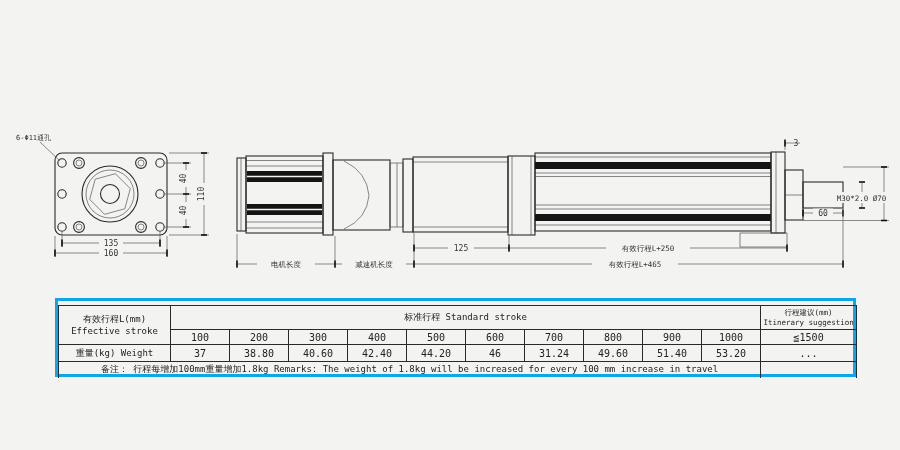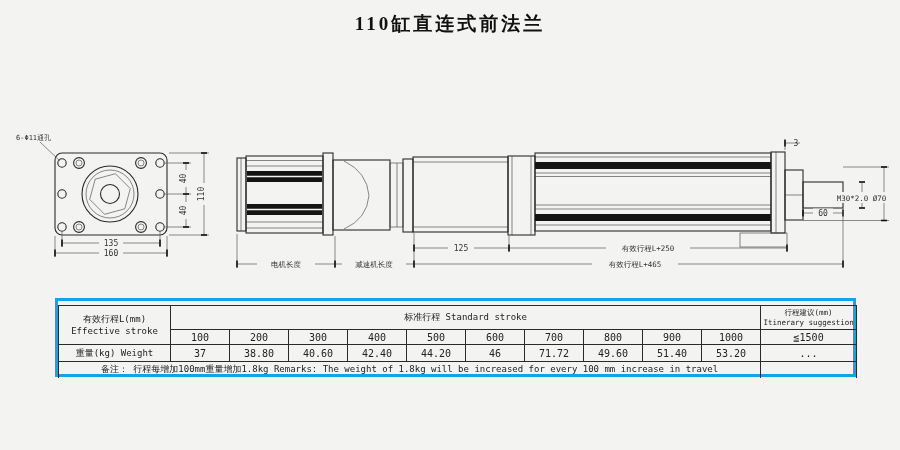--- a/index.html
+++ b/index.html
@@ -33,21 +33,20 @@
   tr.r1{height:24px;} tr.r2{height:15px;} tr.r3{height:17px;} tr.r4{height:16px;padding-left:48px;}
   tr.r4 td{border-bottom:none;}
   td.noside{border-left:none;border-right:none;font-size:9px;}
   td.sug-empty{border-right:none;}
 </style>
 </head>
 <body>
 
 <div class="page">
 
-  <div class="title-cn">110缸直连式前法兰</div>
 
   <svg class="drawing" width="900" height="450" viewBox="0 0 900 450">
 
     <g>
       <rect x="55" y="153" width="112" height="82" rx="7" class="ol"></rect>
       <circle cx="110" cy="194" r="28" class="ol"></circle>
       <circle cx="110" cy="194" r="24" class="tl"></circle>
       <polygon points="130.3,188.6 115.4,173.7 95.2,179.2 89.7,199.4 104.6,214.3 124.8,208.8" class="tl"></polygon>
       <circle cx="110" cy="194" r="9.5" class="ol"></circle>
 
@@ -263,21 +262,21 @@
         <td class="num">≦1500</td>
       </tr>
       <tr class="r3">
         <td class="hdr-cn">重量(kg) Weight</td>
         <td class="num">37</td>
         <td class="num">38.80</td>
         <td class="num">40.60</td>
         <td class="num">42.40</td>
         <td class="num">44.20</td>
         <td class="num">46</td>
-        <td class="num">71.72</td>
+        <td class="num">31.24</td>
         <td class="num">49.60</td>
         <td class="num">51.40</td>
         <td class="num">53.20</td>
         <td class="num">...</td>
       </tr>
       <tr class="r4">
         <td colspan="11" class="noside">备注： 行程每增加100mm重量增加1.8kg   Remarks: The weight of 1.8kg will be increased for every 100 mm increase in travel</td>
         <td class="sug-empty"></td>
       </tr>
     </tbody>

